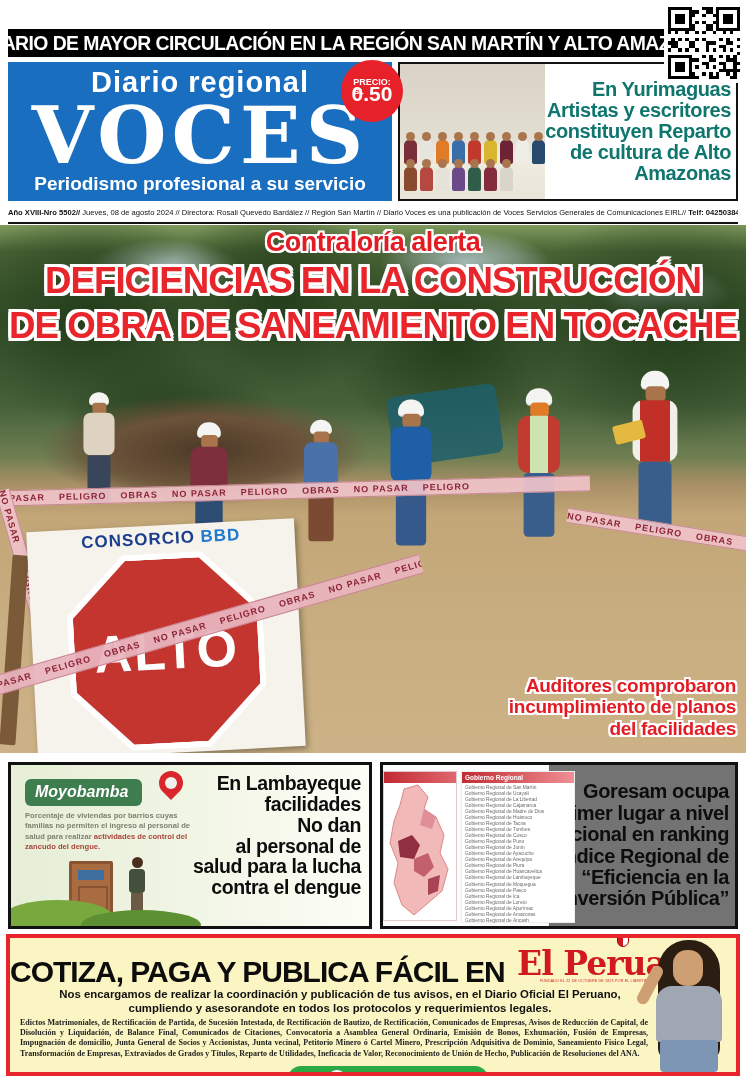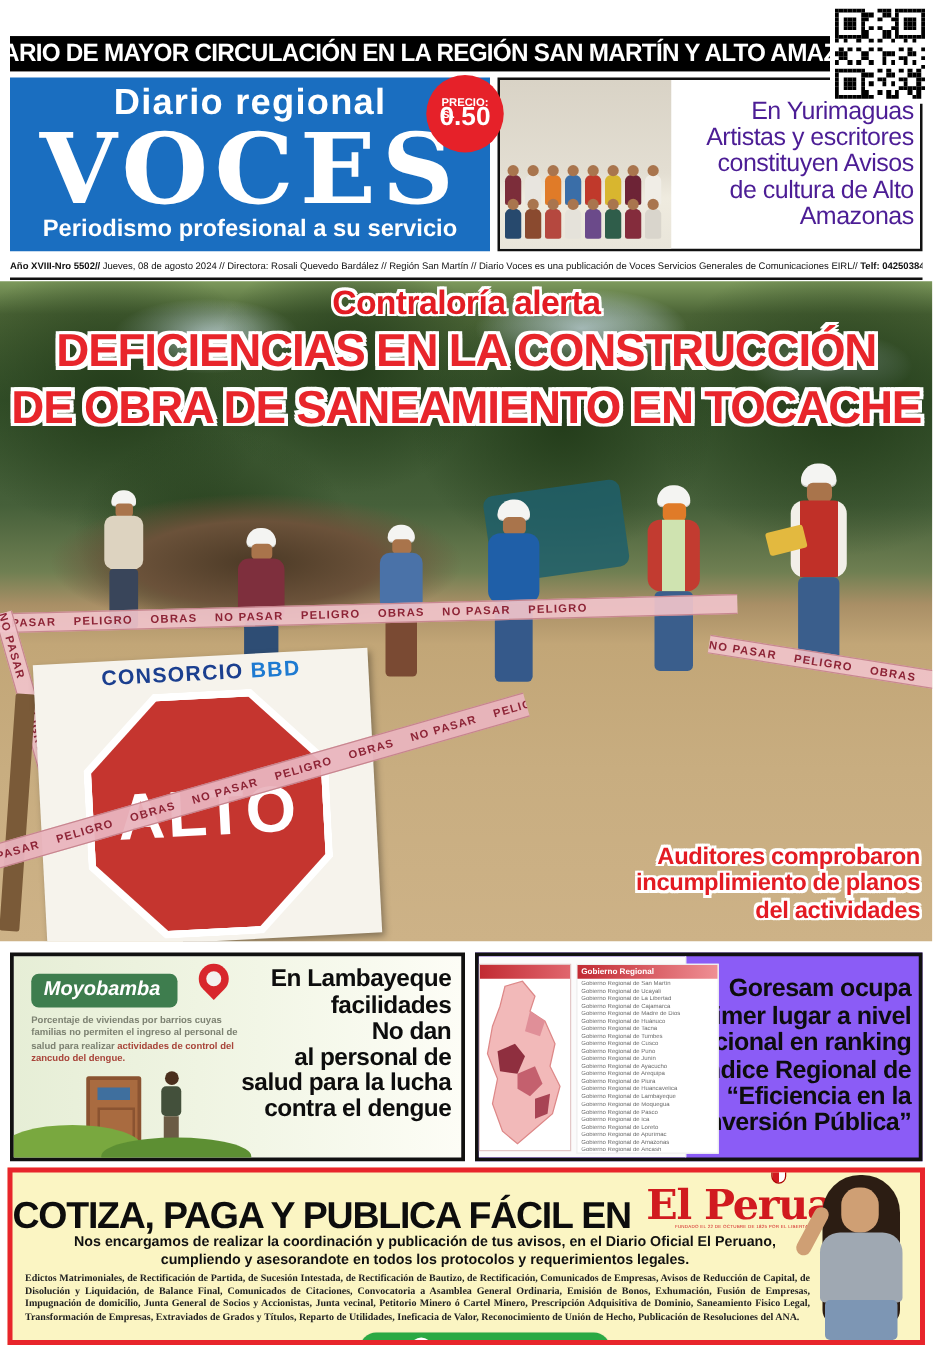--- a/index.html
+++ b/index.html
@@ -32,22 +32,22 @@
   .price .p3{font-size:21px;font-weight:900;}
 
   
   .brief{position:absolute;left:398px;top:62px;width:340px;height:139px;border:2px solid #111;background:#fff;display:flex;}
   .brief-photo{position:relative;width:52%;height:100%;background:linear-gradient(180deg,#d9d3c6 0%,#e3ded2 55%,#efEBdf 70%,#e9e5da 100%);overflow:hidden;}
   .crowd{position:absolute;bottom:8px;left:4px;right:0;display:flex;flex-wrap:wrap;gap:3px;align-items:flex-end;}
   .pp{position:relative;width:13px;height:24px;border-radius:5px 5px 2px 2px;}
   .pp::before{content:"";position:absolute;top:-8px;left:2px;width:9px;height:9px;border-radius:50%;background:#a9754e;}
   .brief-head{flex:1;display:flex;align-items:center;justify-content:flex-end;padding:2px 5px 2px 0;}
   .brief-lines{text-align:right;}
-  .brief-lines .hl-line{font-size:20px;font-weight:400;color:#4c1d95;line-height:1.06;letter-spacing:-0.4px;
-    text-shadow:-1px -1px 0 #fff,1px -1px 0 #fff,-1px 1px 0 #fff,1px 1px 0 #fff;padding-left:28px;}
+  .brief-lines .hl-line{font-size:20px;font-weight:700;color:#0f766e;line-height:1.06;letter-spacing:-0.4px;
+    text-shadow:-1px -1px 0 #fff,1px -1px 0 #fff,-1px 1px 0 #fff,1px 1px 0 #fff;}
 
   
   .folio{position:absolute;left:8px;top:203px;width:730px;height:21px;border-bottom:2px solid #111;
     display:flex;align-items:center;white-space:nowrap;overflow:hidden;font-size:7.6px;color:#111;}
   .folio b{font-weight:900;}
   .folio .mid{margin:0 2px;font-weight:500;}
 
   
   .photo{position:absolute;left:0;top:225px;width:746px;height:528px;overflow:hidden;
     background:linear-gradient(180deg,#7e9a5d 0%,#4a6335 5%,#35522b 18%,#46603a 34%,#6f7f52 44%,
@@ -106,21 +106,21 @@
   .kicker{font-size:27px;font-weight:900;color:#e31b23;letter-spacing:-0.5px;
     text-shadow:-2px -2px 0 #fff,2px -2px 0 #fff,-2px 2px 0 #fff,2px 2px 0 #fff,0 -2px 0 #fff,0 2px 0 #fff,-2px 0 0 #fff,2px 0 0 #fff;}
   .h1line{font-size:37px;font-weight:900;color:#e8252b;letter-spacing:-1px;line-height:1.22;transform:scaleX(.99);
     text-shadow:-3px -3px 0 #fff,3px -3px 0 #fff,-3px 3px 0 #fff,3px 3px 0 #fff,0 -3px 0 #fff,0 3px 0 #fff,-3px 0 0 #fff,3px 0 0 #fff;}
   .caption{position:absolute;right:10px;bottom:14px;text-align:right;z-index:10;}
   .caption .hl-line{font-size:19px;font-weight:900;color:#e31b23;line-height:1.12;letter-spacing:-0.3px;
     text-shadow:-2px -2px 0 #fff,2px -2px 0 #fff,-2px 2px 0 #fff,2px 2px 0 #fff,0 -2px 0 #fff,0 2px 0 #fff,-2px 0 0 #fff,2px 0 0 #fff;}
 
   
   .story-row{position:absolute;left:8px;top:762px;width:730px;height:167px;display:flex;gap:8px;}
-  .sbox{border:3px solid #111;height:100%;position:relative;overflow:hidden;background:#8b5cf6;}
+  .sbox{border:3px solid #111;height:100%;position:relative;overflow:hidden;background:#737373;}
   .box-moyo{width:364px;background:linear-gradient(90deg,#e6eed6 0%,#f2f6e6 55%,#fdfdf6 100%);}
   .moyo-label{position:absolute;left:14px;top:14px;background:#3e7d4e;color:#fff;font-weight:900;font-style:italic;
     font-size:16px;padding:4px 14px 5px 10px;border-radius:6px;}
   .pin{position:absolute;left:148px;top:6px;width:24px;height:24px;background:#d8262c;border-radius:50% 50% 50% 0;
     transform:rotate(-45deg);}
   .pin::after{content:"";position:absolute;left:6px;top:6px;width:12px;height:12px;border-radius:50%;background:#f3f1ee;}
   .moyo-text{position:absolute;left:14px;top:46px;width:178px;font-size:7.6px;font-weight:700;color:#7d8272;line-height:1.35;}
   .moyo-text .bold{color:#a8453a;}
   .door{position:absolute;left:58px;top:96px;width:44px;height:62px;background:#a96b40;border:3px solid #8a5331;border-radius:2px;}
   .door::before{content:"";position:absolute;left:6px;top:6px;width:26px;height:10px;background:#3f6f9e;}
@@ -420,21 +420,21 @@
         <span class="pp" style="background:#6b4a8a"></span>
           <span class="pp" style="background:#2f5d4a"></span>
         <span class="pp" style="background:#842c3c"></span>
           <span class="pp" style="background:#d9d5cc"></span>
       </div>
     </div>
     <div class="brief-head">
       <div class="brief-lines">
           <div class="hl-line">En Yurimaguas</div>
           <div class="hl-line">Artistas y escritores</div>
-          <div class="hl-line">constituyen Avisos</div>
+          <div class="hl-line">constituyen Reparto</div>
           <div class="hl-line">de cultura de Alto</div>
           <div class="hl-line">Amazonas</div>
         </div>
     </div>
   </div>
 
   <div class="folio">
     <b>Año XVIII-Nro 5502//</b>
     <span class="mid"> Jueves, 08 de agosto 2024 // Directora: Rosali Quevedo Bardález // Región San Martín // Diario Voces es una publicación de Voces Servicios Generales de Comunicaciones EIRL// </span>
     <b>Telf: 042503843</b>
@@ -537,21 +537,21 @@
 
     <div class="headline-wrap">
       <div class="kicker">Contraloría alerta</div>
       <div class="h1line">DEFICIENCIAS EN LA CONSTRUCCIÓN</div>
       <div class="h1line">DE OBRA DE SANEAMIENTO EN TOCACHE</div>
     </div>
 
     <div class="caption">
         <div class="hl-line">Auditores comprobaron</div>
         <div class="hl-line">incumplimiento de planos</div>
-        <div class="hl-line">del actividades</div>
+        <div class="hl-line">del facilidades</div>
       </div>
   </div>
 
   <div class="story-row">
 
     <div class="sbox box-moyo">
       <div class="moyo-label">Moyobamba</div>
       <div class="pin"></div>
       <div class="moyo-text">
         <span>Porcentaje de viviendas por barrios cuyas familias no permiten el ingreso al personal de salud para realizar </span><span class="bold">actividades de control del zancudo del dengue.</span>

